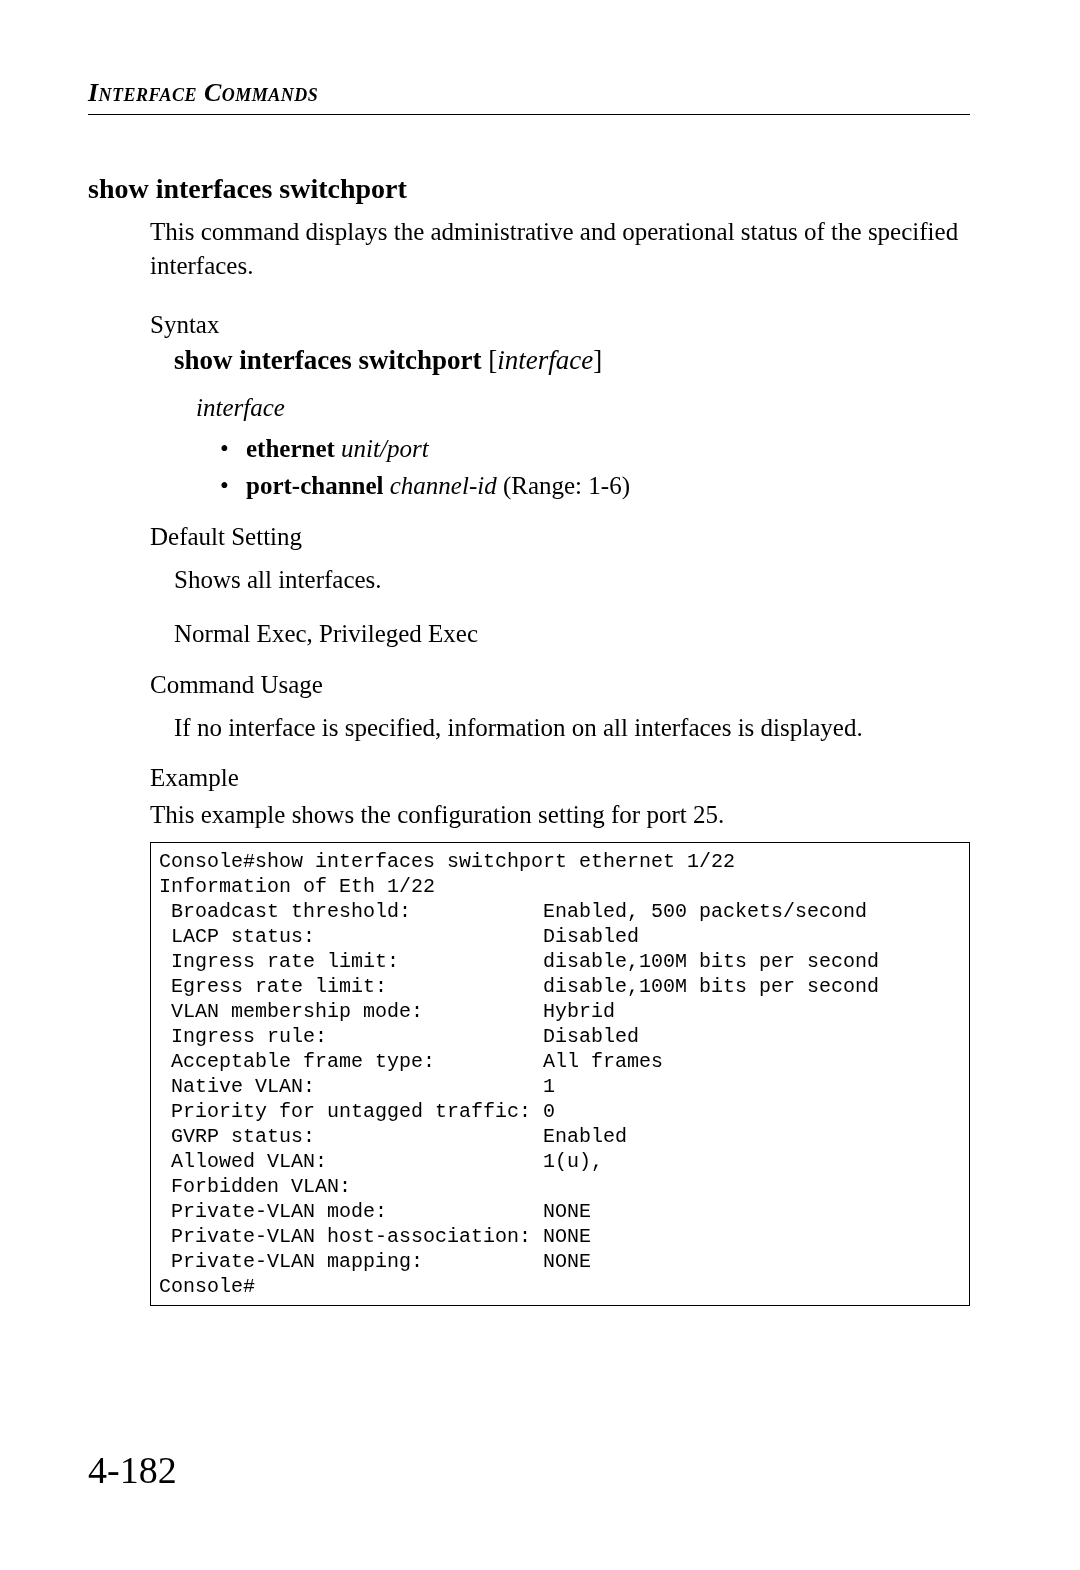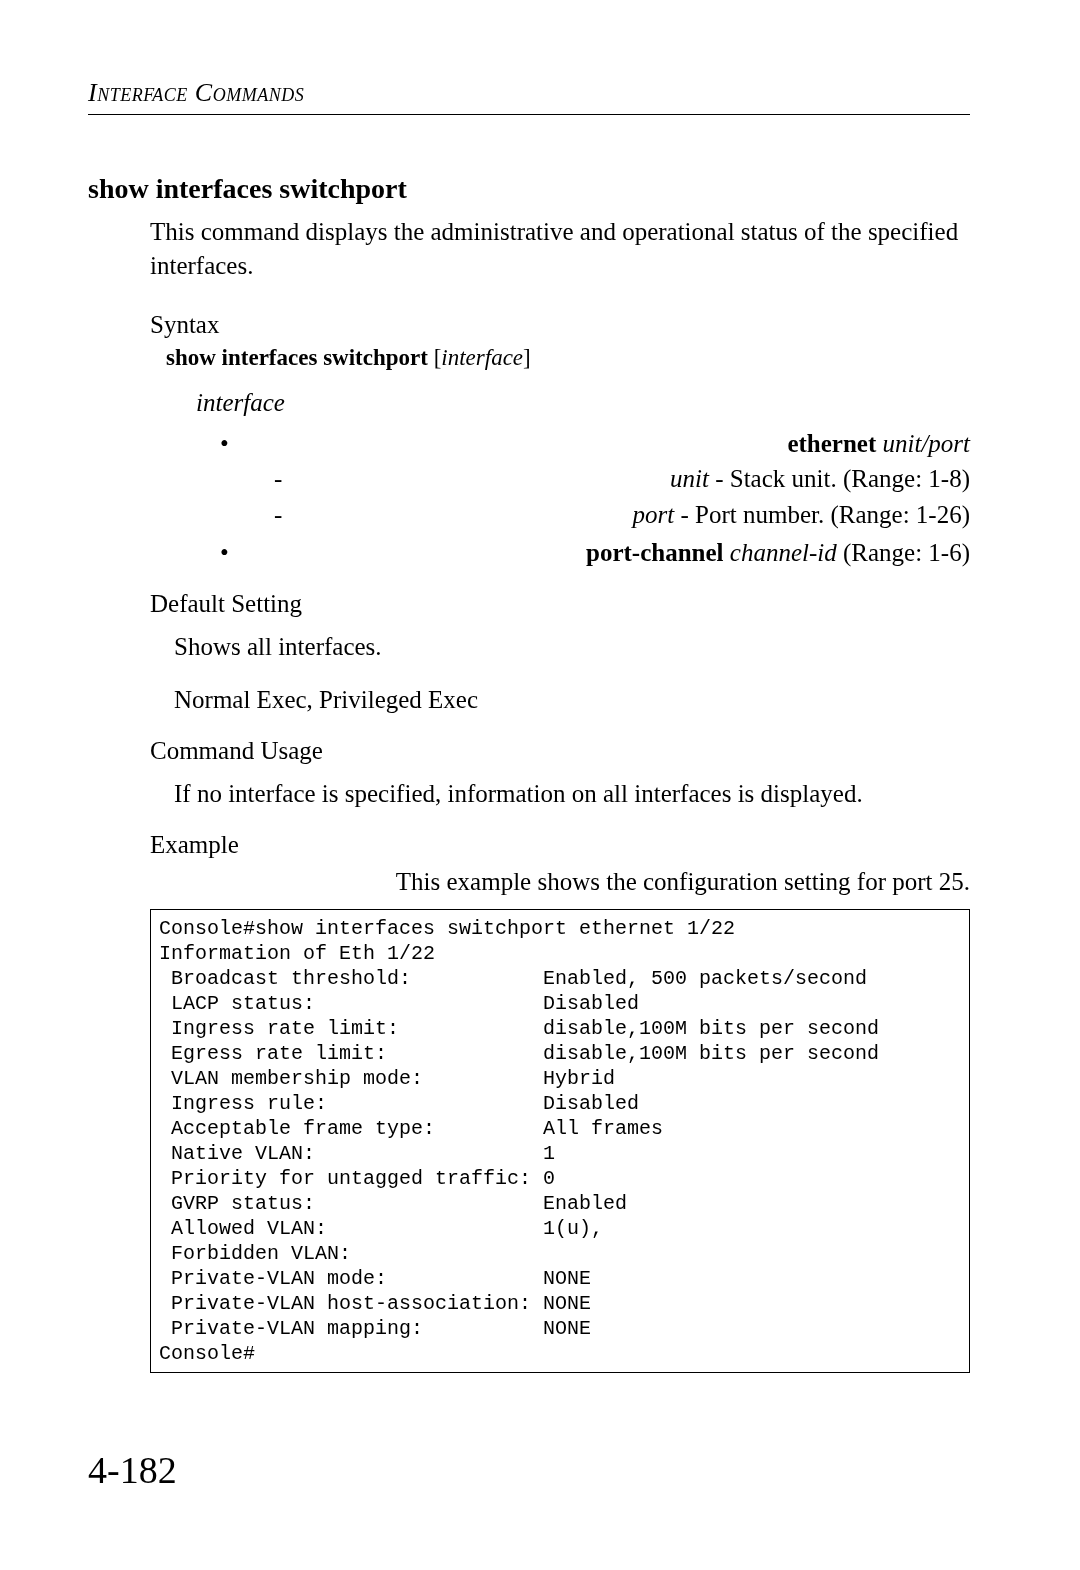--- a/index.html
+++ b/index.html
@@ -17,20 +17,21 @@
     height: 1570px;
     padding: 78px 110px 60px 88px;
     position: relative;
   }
   .running-head {
     font-style: italic;
     font-variant: small-caps;
     font-size: 26px;
     letter-spacing: 0.5px;
     margin-bottom: 6px;
+    font-weight: bold;
   }
   .rule {
     border: none;
     border-top: 1.5px solid #000;
     margin: 0 0 58px 0;
   }
   .cmd-name {
     font-weight: bold;
     font-size: 28px;
     margin: 0 0 10px 0;
@@ -42,22 +43,22 @@
     font-size: 25px;
     line-height: 1.35;
     margin: 0 0 28px 0;
   }
   .sub-head {
     font-weight: normal;
     font-size: 25px;
     margin: 10px 0 6px 0;
   }
   .syntax-line {
-    margin-left: 16px;
-    font-size: 23px;
+    margin-left: 24px;
+    font-size: 27px;
     margin-bottom: 18px;
   }
   .syntax-line .bold { font-weight: bold; }
   .syntax-line .ital { font-style: italic; }
   .param-name {
     font-style: italic;
     font-size: 25px;
     margin-left: 46px;
     margin-bottom: 10px;
   }
@@ -65,21 +66,20 @@
     list-style: none;
     margin: 0 0 20px 70px;
     padding: 0;
     font-size: 25px;
   }
   ul.bullets > li {
     position: relative;
     padding-left: 26px;
     margin-bottom: 4px;
     line-height: 1.35;
-    text-align: right;
   }
   ul.bullets > li::before {
     content: "•";
     position: absolute;
     left: 0;
     top: 0;
   }
   ul.dashes {
     list-style: none;
     margin: 2px 0 4px 28px;
@@ -100,21 +100,20 @@
   .bold { font-weight: bold; }
   .plain {
     font-size: 25px;
     margin: 12px 0 20px 24px;
     line-height: 1.35;
   }
   .plain-noindent {
     font-size: 25px;
     margin: 0 0 10px 0;
     line-height: 1.35;
-    text-align: right;
   }
   pre.code {
     font-family: "Courier New", Courier, monospace;
     font-size: 20px;
     line-height: 1.25;
     border: 1px solid #000;
     padding: 6px 8px;
     margin: 6px 0 0 0;
     white-space: pre;
     overflow: hidden;
@@ -144,28 +143,20 @@
     <div class="syntax-line">
       <span class="bold">show interfaces switchport</span><span> [</span><span class="ital">interface</span><span>]</span>
     </div>
 
     <div class="param-name">interface</div>
 
     <ul class="bullets">
       <li>
         <span class="bold">ethernet</span>
         <span class="ital">unit/port</span>
-        <ul class="dashes">
-          <li>
-            <span class="ital">unit</span><span> - Stack unit. (Range: 1-8)</span>
-          </li>
-          <li>
-            <span class="ital">port</span><span> - Port number. (Range: 1-26)</span>
-          </li>
-        </ul>
       </li>
       <li>
         <span class="bold">port-channel</span>
         <span class="ital">channel-id</span><span> (Range: 1-6)</span>
       </li>
     </ul>
 
     <div class="sub-head">Default Setting</div>
     <p class="plain">Shows all interfaces.</p>
 

